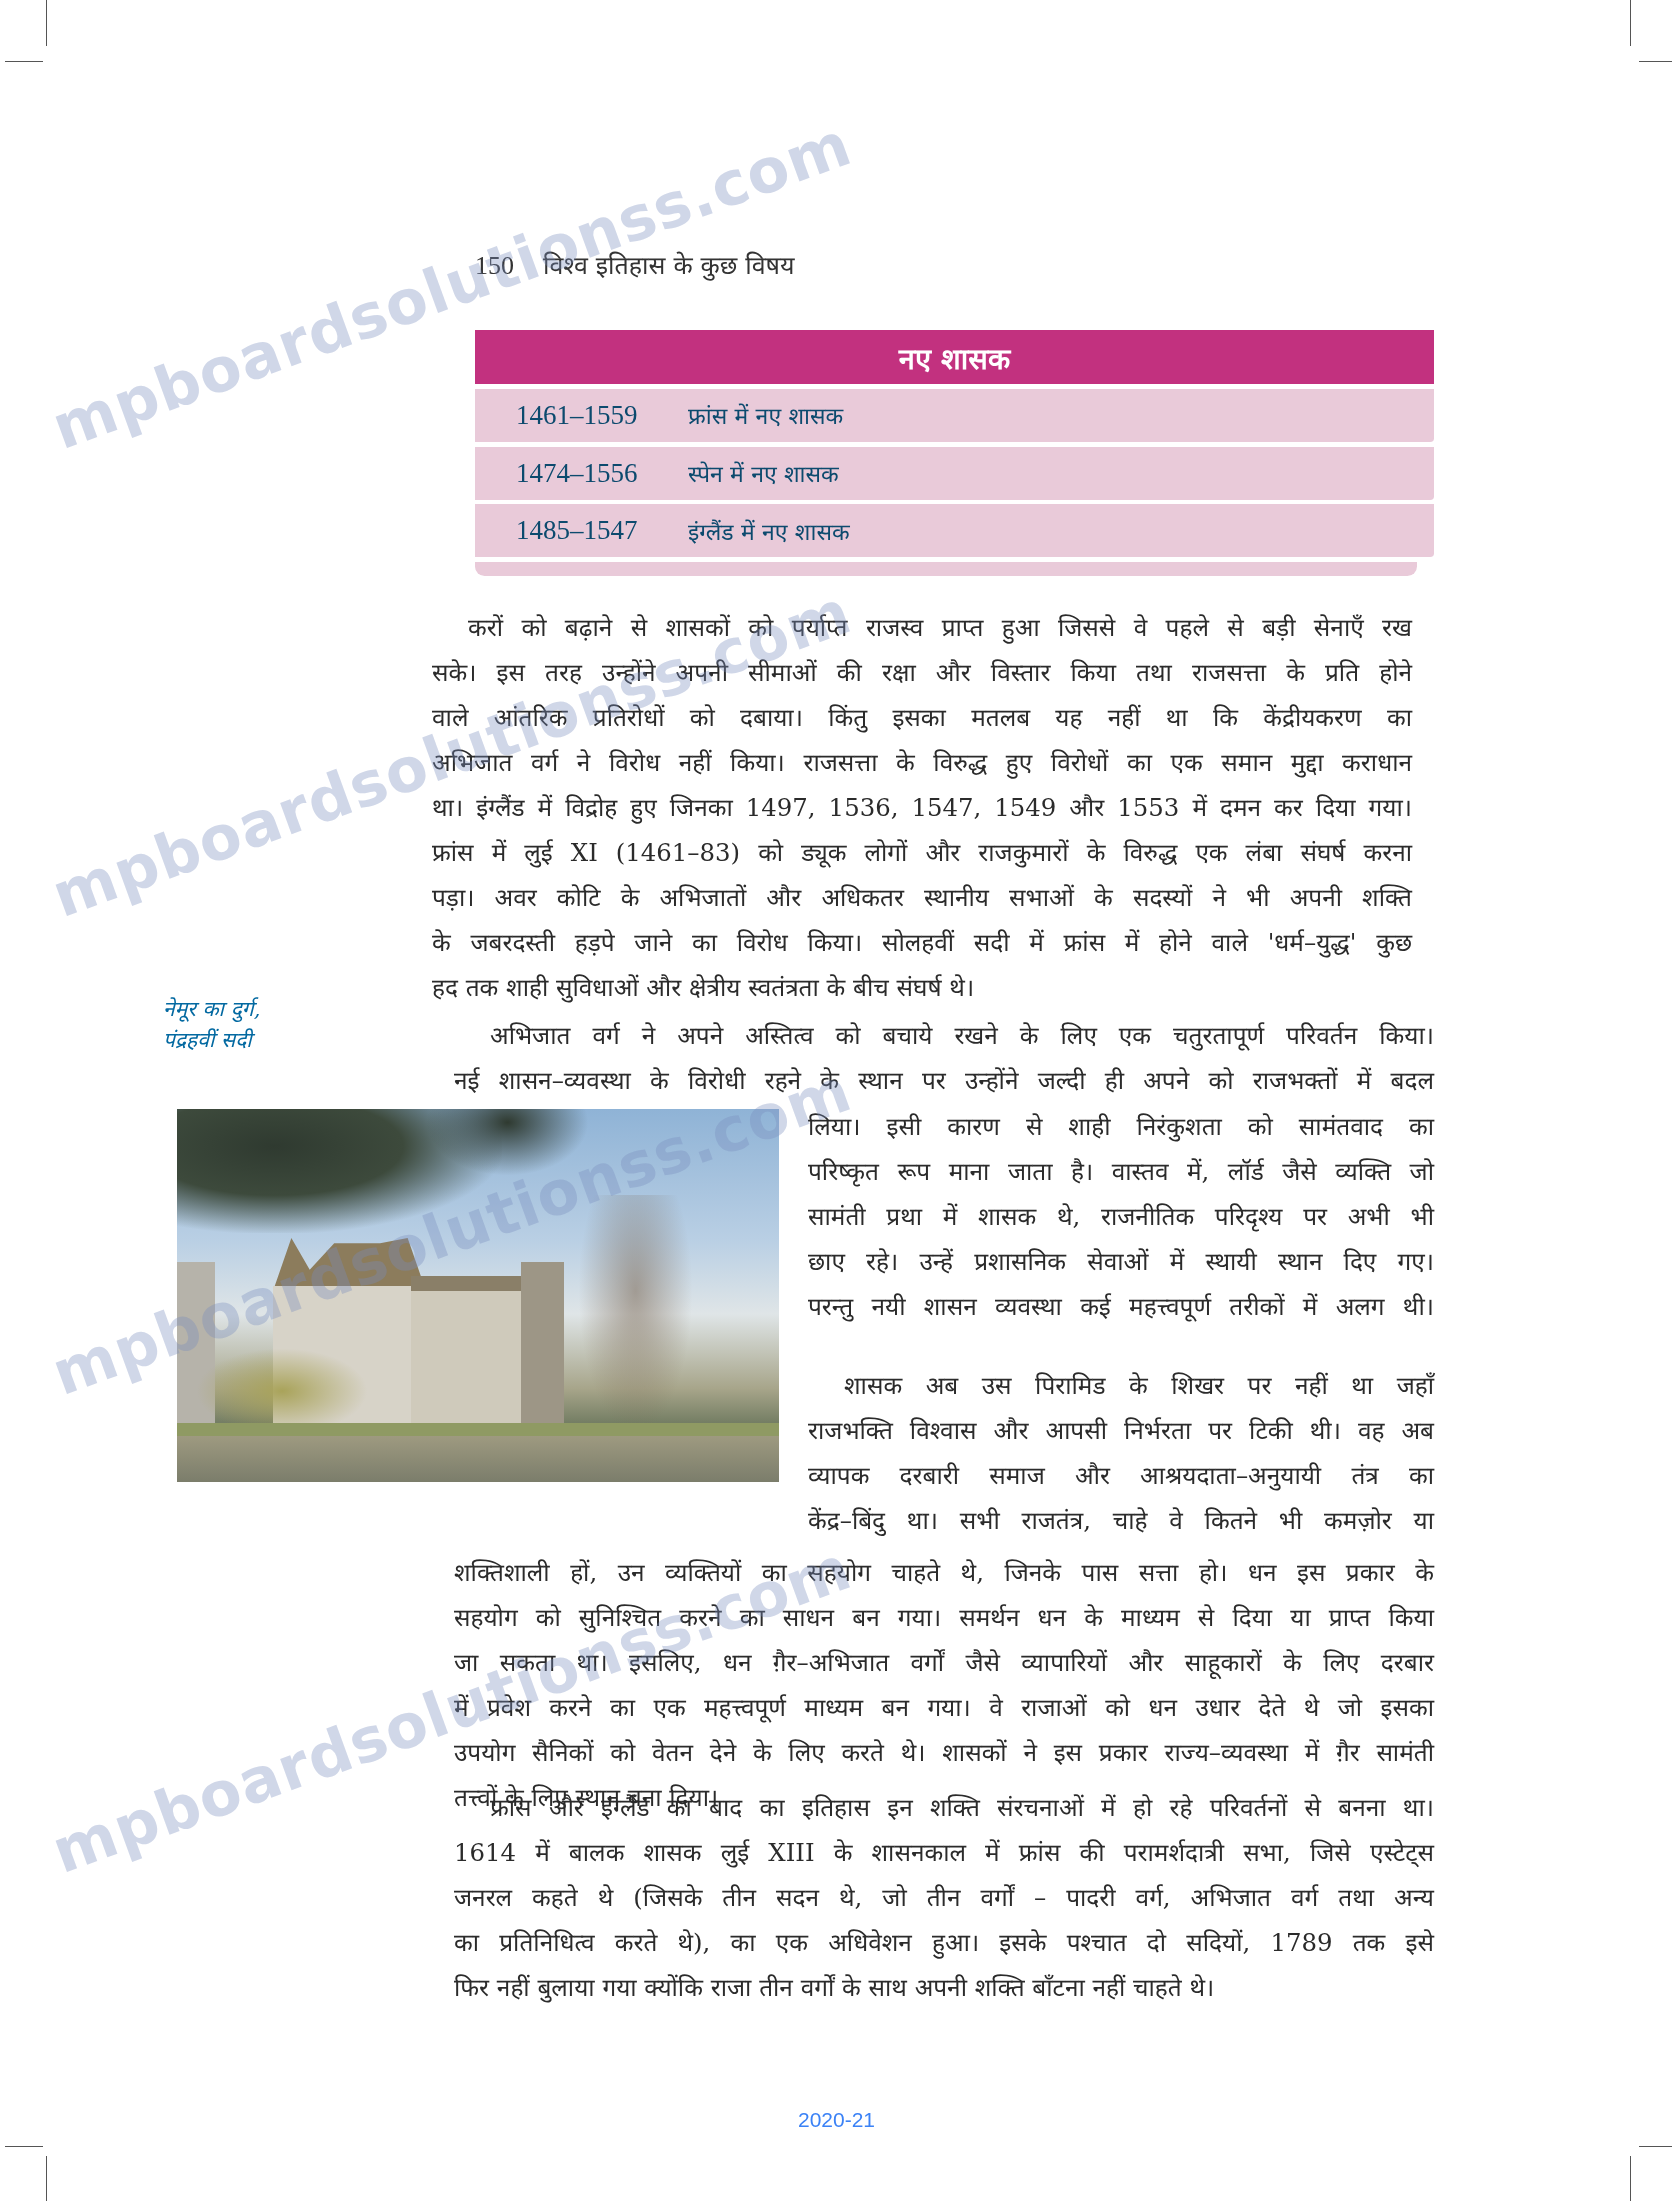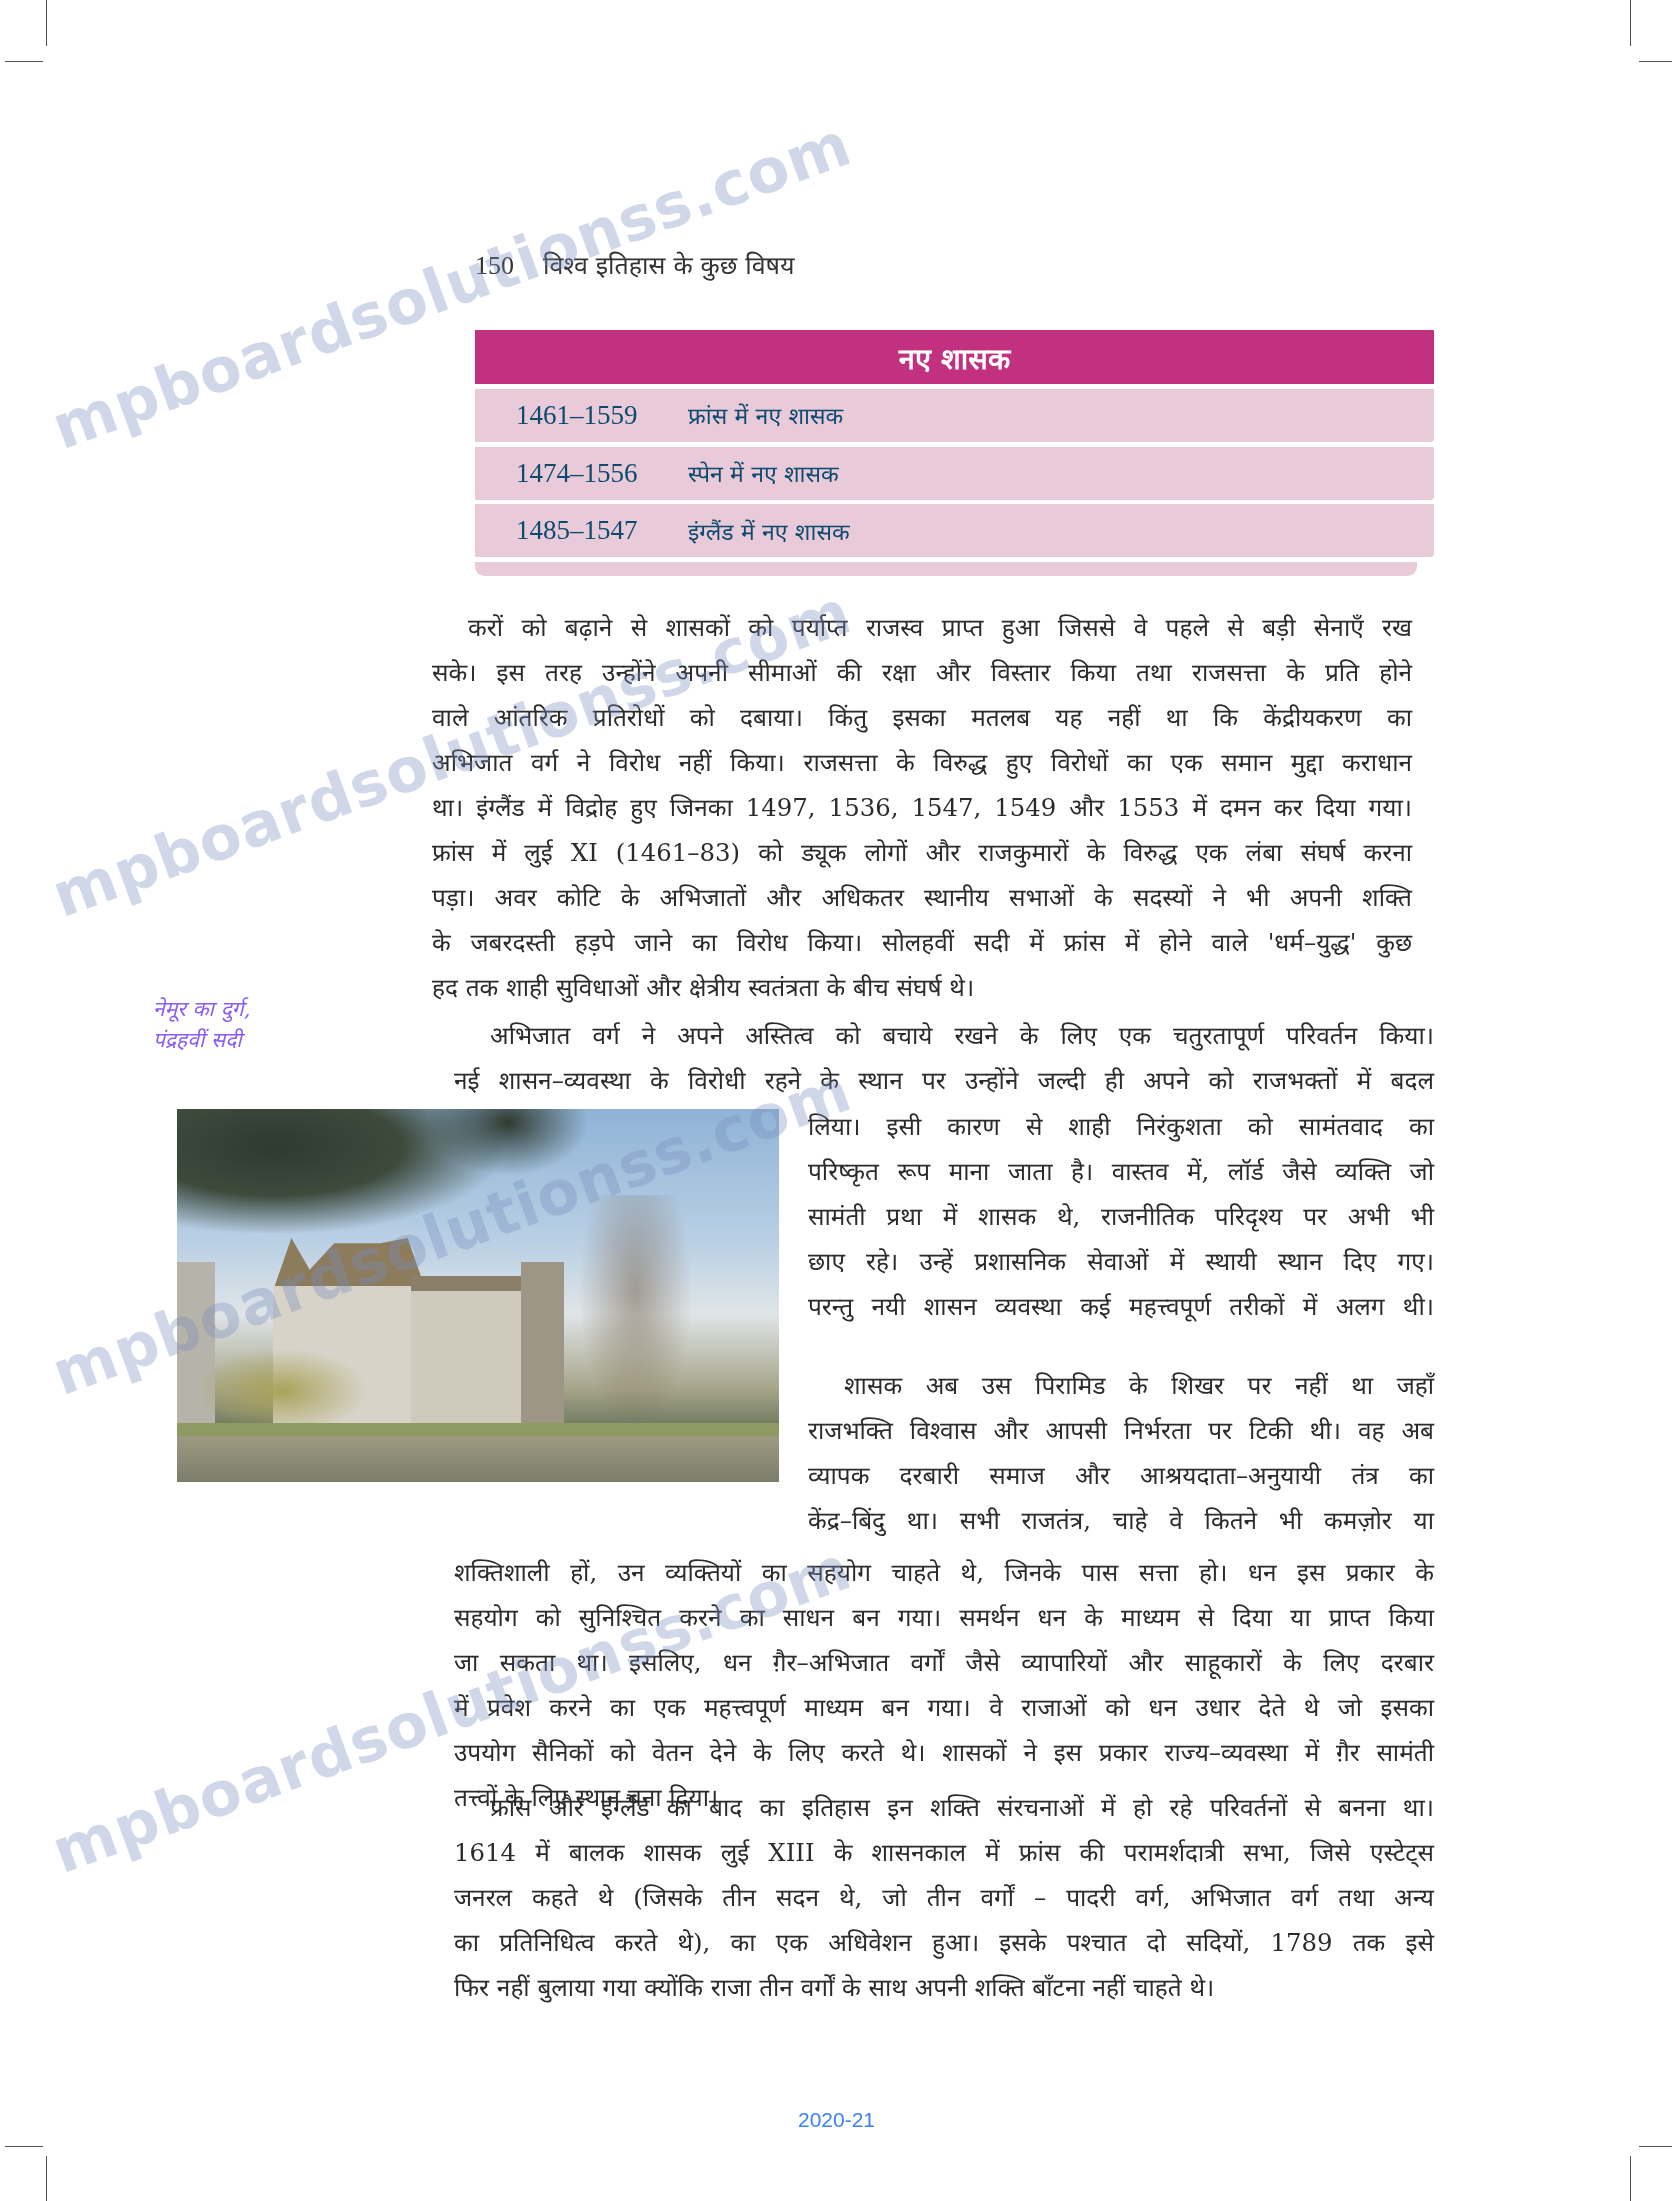--- a/index.html
+++ b/index.html
@@ -28,21 +28,21 @@
   .box-row:first-of-type { margin-top: 0; }
   .box-row .yr { width: 172px; font-family: "Liberation Serif", serif; font-size: 27px; }
   .box-foot { background: #e9cad9; height: 13.4px; margin-top: 4.8px; border-radius: 0 0 9.6px 9.6px; width: 942px; }
 
   
   .para { position: absolute; font-size: 24.4px; line-height: 45px; color: #2b2b2b; text-align: justify; }
   .line { display: block; white-space: nowrap; text-align-last: justify; text-align: justify; }
   .line.last { text-align-last: left; }
   .indent { padding-left: 36px; }
 
-  .caption { position: absolute; left: 153px; top: 994px; font-style: italic; font-size: 21px; line-height: 31px; color: #8b5cf6; }
+  .caption { position: absolute; left: 163px; top: 994px; font-style: italic; font-size: 21px; line-height: 31px; color: #0369a1; }
 
   
   .photo { position: absolute; left: 177px; top: 1109px; width: 602px; height: 373px; overflow: hidden;
            background: linear-gradient(180deg, #8fb3d6 0%, #b9cfe4 35%, #dfe5e7 55%, #a7a58a 75%, #6f7a60 85%, #8b8a74 100%); }
   .photo .leaves { position: absolute; left: 0; top: 0; width: 325px; height: 124px;
                    background: radial-gradient(ellipse at 30% 30%, #2f3a30 0%, #3d4a3c 40%, rgba(61,74,60,0) 72%); }
   .photo .leaves2 { position: absolute; left: 249px; top: 0; width: 163px; height: 67px;
                     background: radial-gradient(ellipse at 50% 20%, #2f3a30 0%, rgba(47,58,48,0) 70%); }
   .photo .castle-roof { position: absolute; left: 96px; top: 129px; width: 153px; height: 53px; background: #8c7c5c;
                         clip-path: polygon(0 100%, 12% 0, 24% 60%, 40% 10%, 70% 10%, 88% 0, 100% 100%); }

